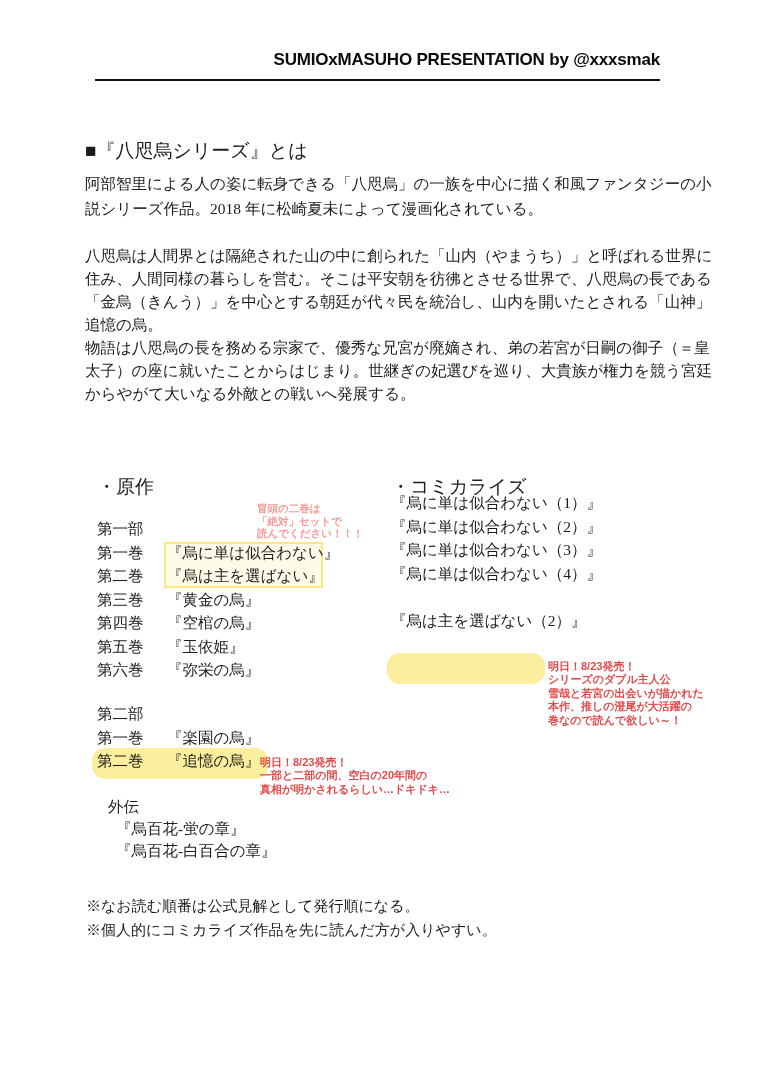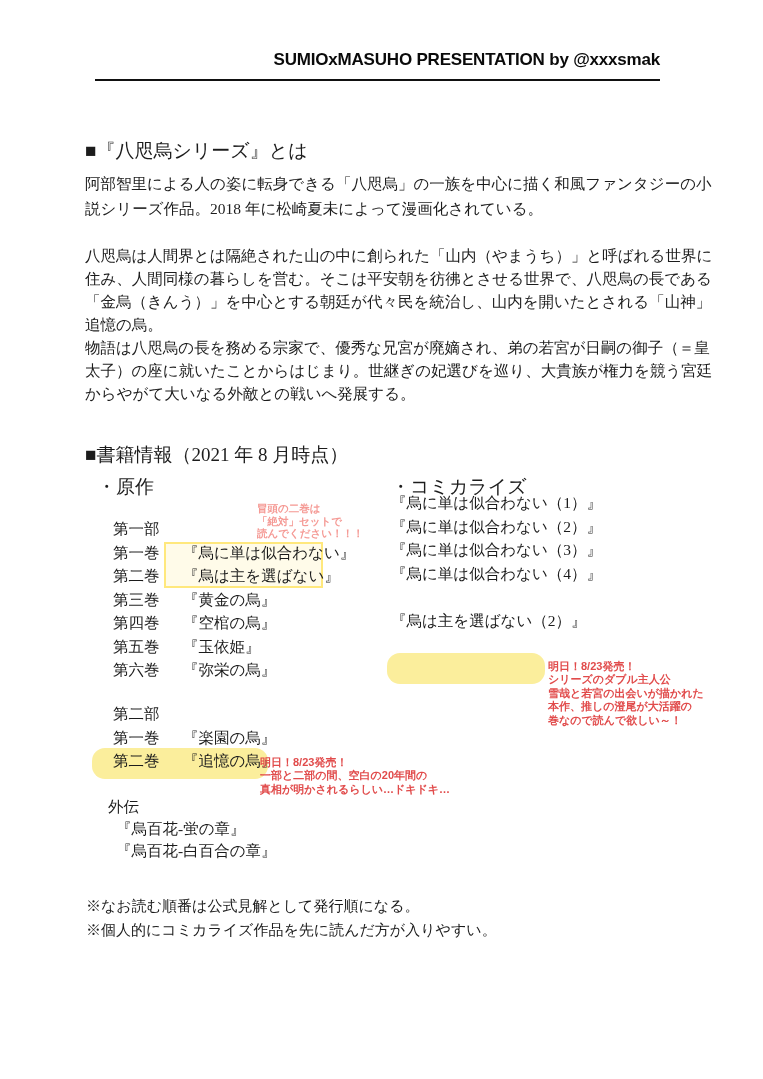--- a/index.html
+++ b/index.html
@@ -29,21 +29,21 @@
   
   .h1{font-size:19px;}
   .para{font-size:15.5px;}
   .para .line{height:auto;}
   .p1 .line{line-height:25px;}
   .p2 .line{line-height:23px;}
 
   
   .list{font-size:15.5px;}
   .row{height:23.5px;display:flex;align-items:center;white-space:nowrap;}
-  .vol-no{width:70px;display:inline-block;margin-left:16px;}
+  .vol-no{width:70px;display:inline-block;}
   .gaiden .row{height:22.4px;}
   .gaiden .g-title{margin-left:8px;}
 
   
   .hl-box{
     box-sizing:border-box;
     background:var(--box_fill,#fffbe9);
     border:2px solid var(--box_border,#ffe87d);
   }
   .hl-marker{
@@ -82,21 +82,20 @@
   <div class="abs para p2" style="left:85px;top:244px">
     <div class="line">八咫烏は人間界とは隔絶された山の中に創られた「山内（やまうち）」と呼ばれる世界に</div>
     <div class="line">住み、人間同様の暮らしを営む。そこは平安朝を彷彿とさせる世界で、八咫烏の長である</div>
     <div class="line">「金烏（きんう）」を中心とする朝廷が代々民を統治し、山内を開いたとされる「山神」</div>
     <div class="line">追憶の烏。</div>
     <div class="line">物語は八咫烏の長を務める宗家で、優秀な兄宮が廃嫡され、弟の若宮が日嗣の御子（＝皇</div>
     <div class="line">太子）の座に就いたことからはじまり。世継ぎの妃選びを巡り、大貴族が権力を競う宮廷</div>
     <div class="line">からやがて大いなる外敵との戦いへ発展する。</div>
   </div>
 
-  <div class="abs h1 line" style="left:85px;top:442px">■書籍情報（2021 年 8 月時点）</div>
 
   <div class="abs h1 line" style="left:97px;top:474px">・原作</div>
   <div class="abs h1 line" style="left:391px;top:474px">・コミカライズ</div>
 
   <div class="abs hl-box" style="left:164px;top:542px;width:159px;height:46px"></div>
   <div class="abs hl-marker" style="left:387px;top:653px;width:158px;height:31px"></div>
   <div class="abs hl-marker" style="left:92px;top:748px;width:176px;height:31px"></div>
 
   <div class="abs list" style="left:97px;top:518px">
     <div class="row">

